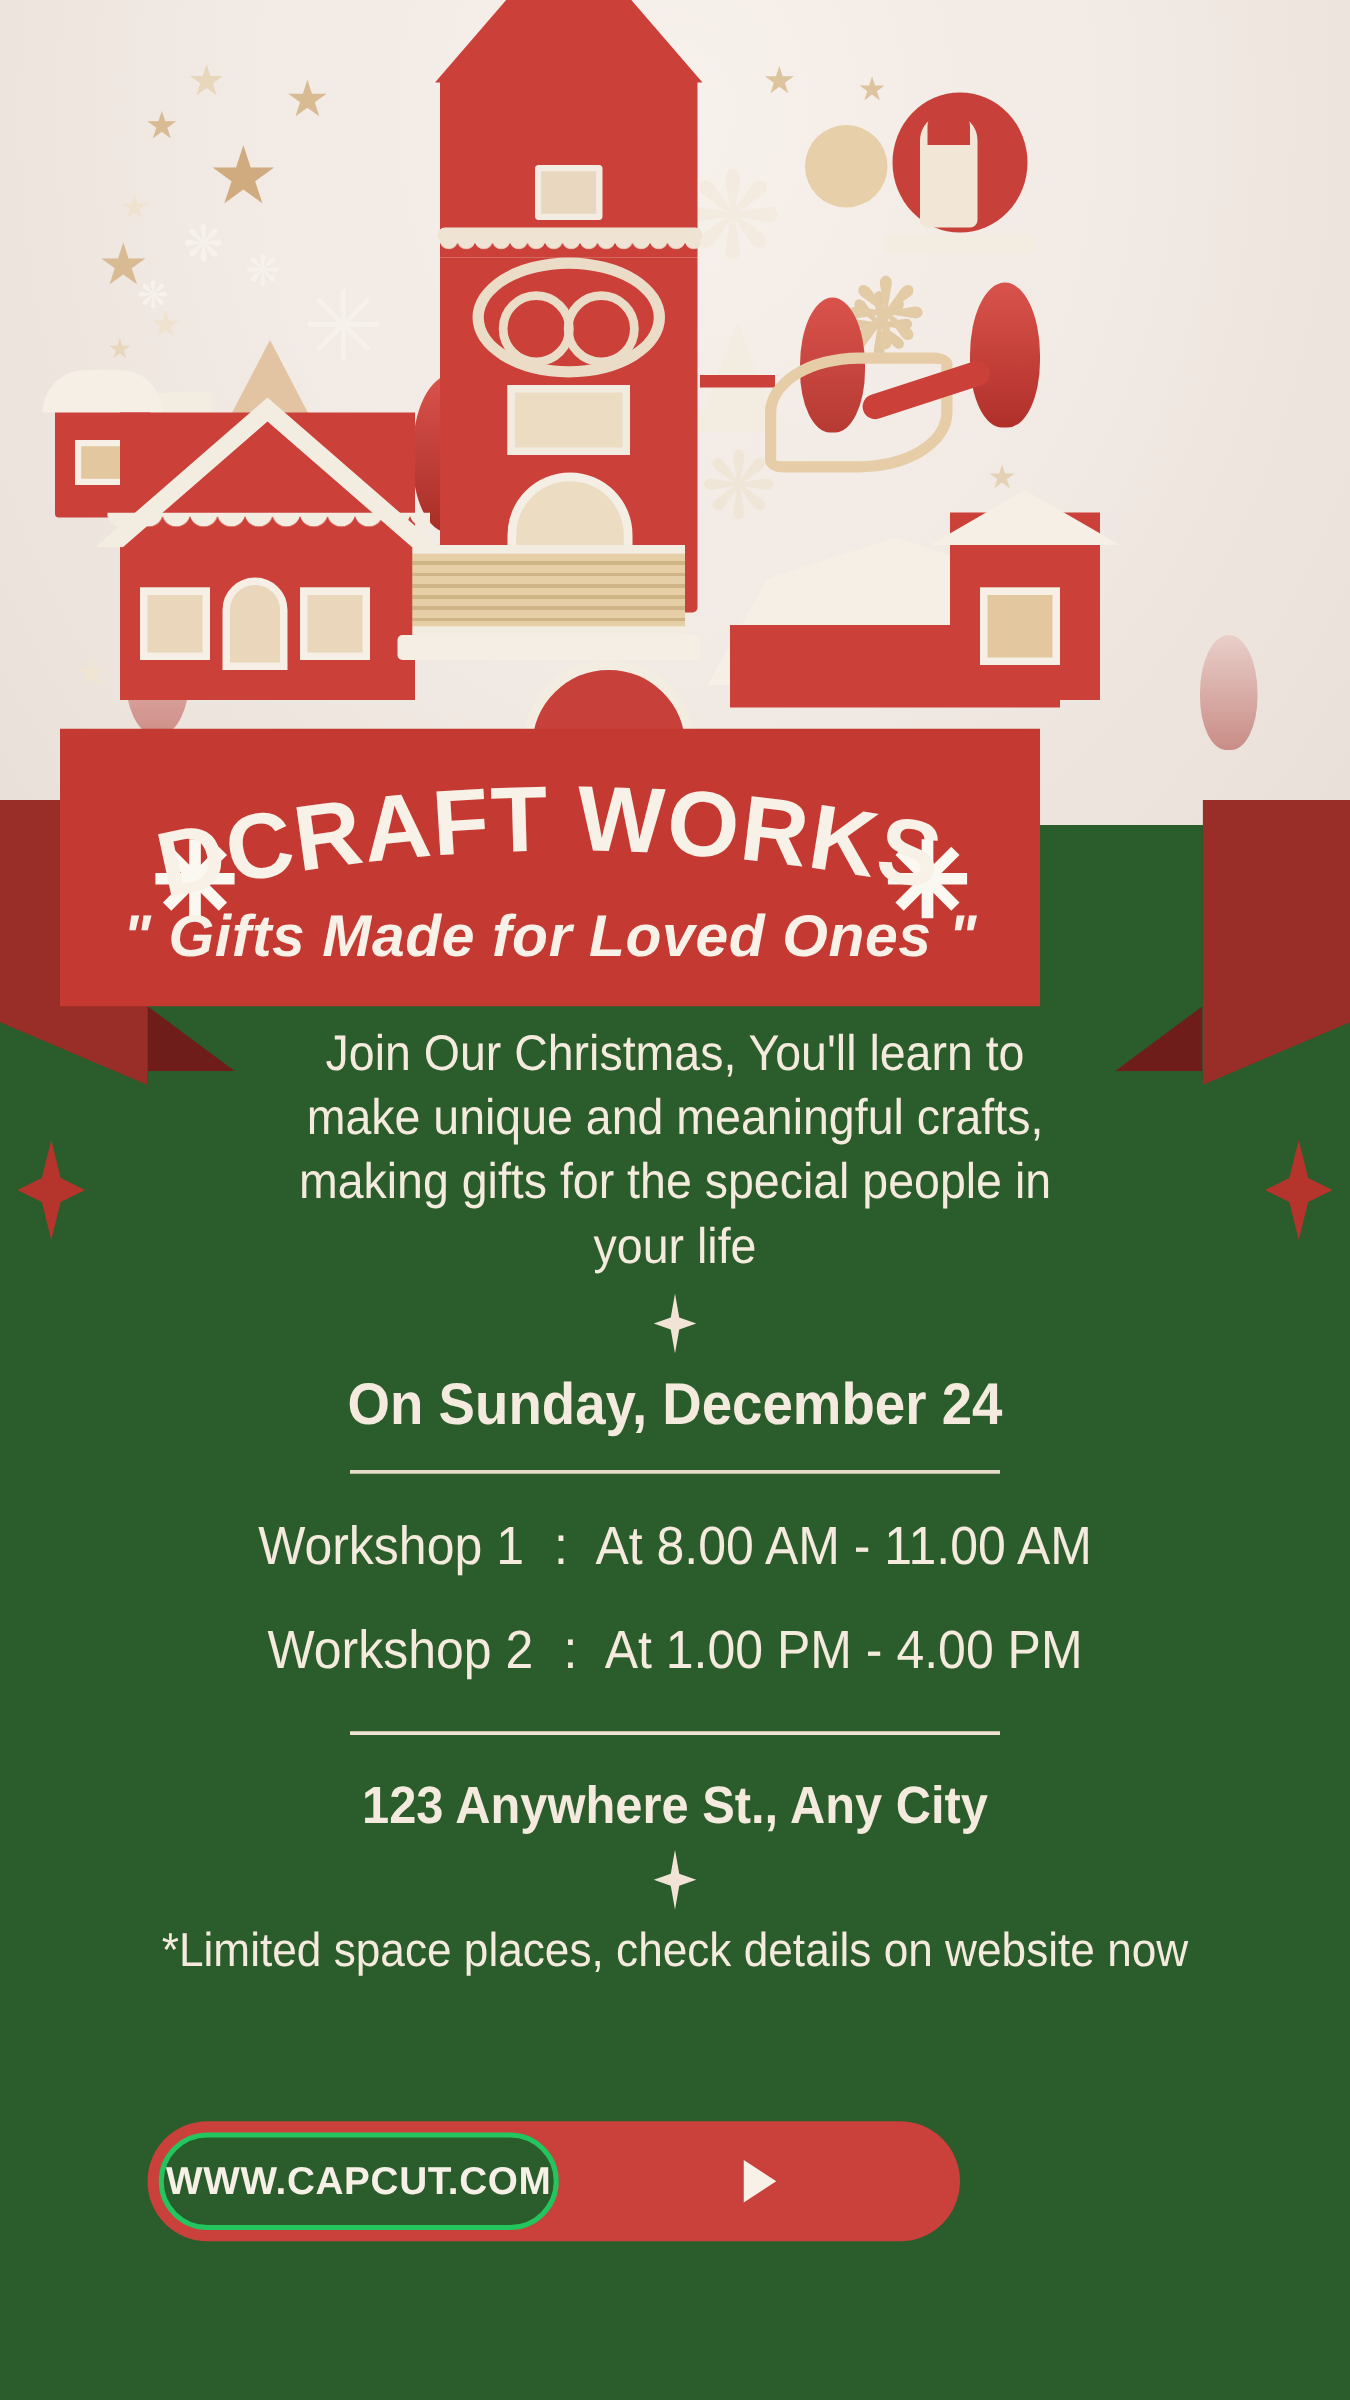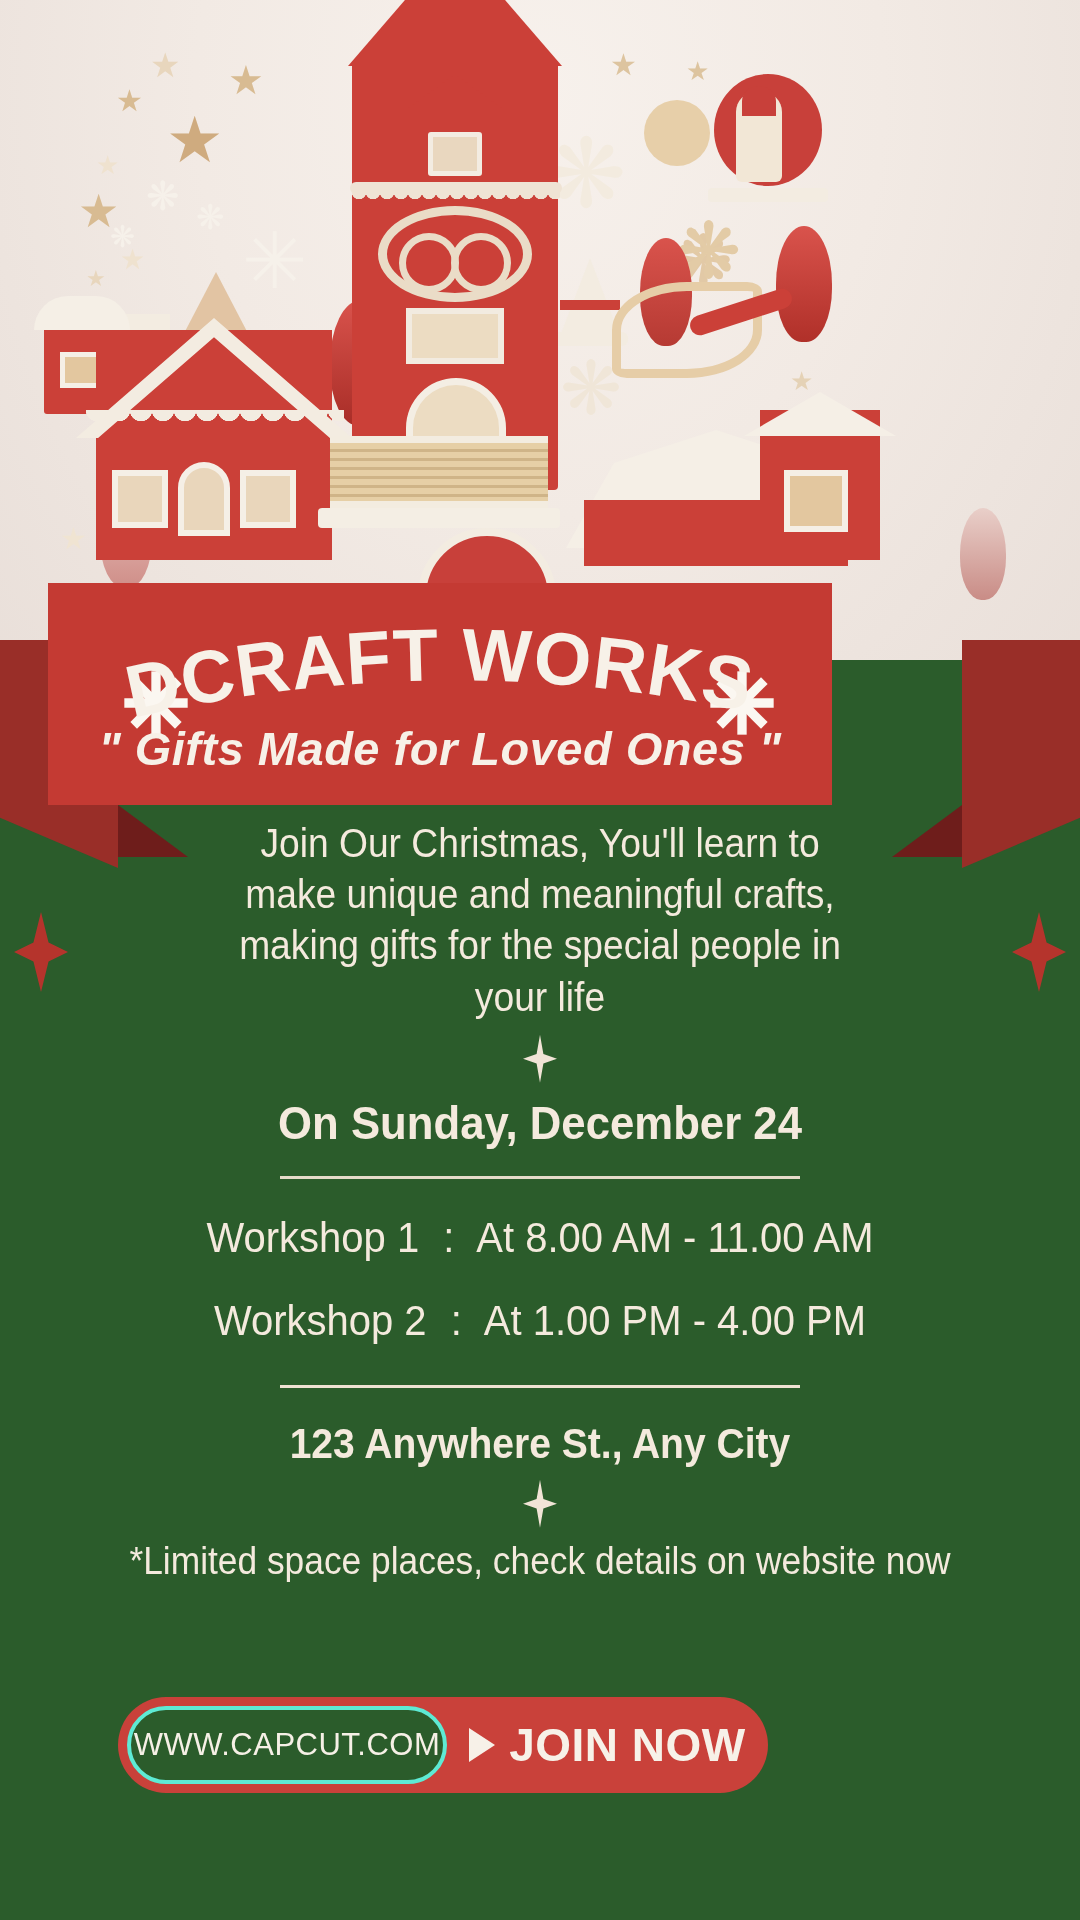--- a/index.html
+++ b/index.html
@@ -275,23 +275,23 @@
   }
 
   
   #cta{
     position:absolute; left:118px; top:1697px; width:650px; height:96px;
     background:#c9413a; border-radius:48px;
     display:flex; align-items:center;
   }
   #url-pill{
     width:320px; height:78px; margin-left:9px;
-    background:#2b5c2b; border:4px solid #5eead4; border-radius:40px;
+    background:#2b5c2b; border:4px solid #22c55e; border-radius:40px;
     display:flex; align-items:center; justify-content:center;
-    color:#f6f0e6; font-size:31px; font-weight:normal; letter-spacing:.5px;
+    color:#f6f0e6; font-size:31px; font-weight:bold; letter-spacing:.5px;
     font-family:"Liberation Sans Narrow","Liberation Sans",sans-serif;
   }
   #join{
     flex:1; display:flex; align-items:center; justify-content:center;
     gap:14px; color:#f7f1e8; font-size:46px; font-weight:bold;
     font-family:"Liberation Sans Narrow","Liberation Sans",sans-serif;
     letter-spacing:.5px;
   }
   #play-icon{
     width:0;height:0;border-left:26px solid #f7f1e8;
@@ -457,17 +457,16 @@
 
     <span class="sparkle"></span>
 
     <div class="note">*Limited space places, check details on website now</div>
   </div>
 
   <div id="cta">
     <div id="url-pill">WWW.CAPCUT.COM</div>
     <div id="join">
       <span id="play-icon"></span>
-      <span>JOIN NOW</span>
     </div>
   </div>
 
 </div>
 
 </body></html>

